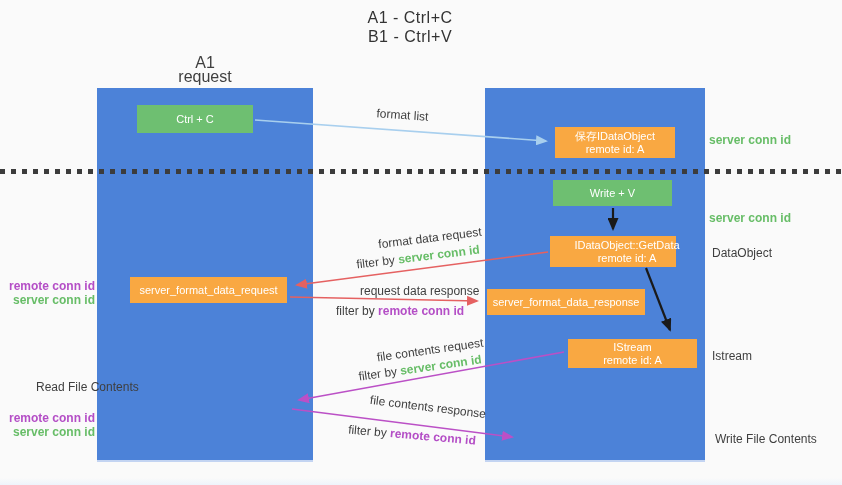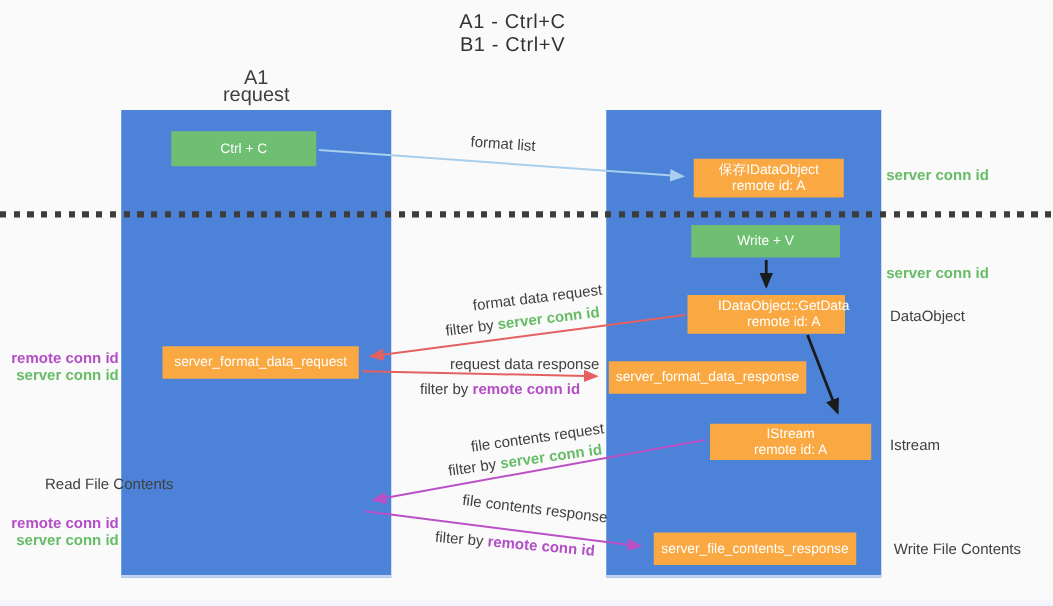--- a/index.html
+++ b/index.html
@@ -89,23 +89,20 @@
     <div>IDataObject::GetData</div>
     <div>remote id: A</div>
   </div>
   <div class="abs node orange" style="left:487px;top:289px;width:158px;height:26px;">
     <div>server_format_data_response</div>
   </div>
   <div class="abs node orange" style="left:568px;top:339px;width:129px;height:29px;">
     <div>IStream</div>
     <div>remote id: A</div>
   </div>
-  <div class="abs node orange" style="left:523px;top:426px;width:162px;height:26px;">
-    <div>server_file_contents_response</div>
-  </div>
 
   <svg class="abs overlay" width="842" height="485">
     <defs>
       <marker id="arr-lb" markerUnits="userSpaceOnUse" markerWidth="12" markerHeight="10" refX="10" refY="5" orient="auto">
           <path d="M0,0 L12,5 L0,10 Z" fill="#a8cfee"></path>
         </marker>
       <marker id="arr-bk" markerUnits="userSpaceOnUse" markerWidth="13" markerHeight="11" refX="11" refY="5.5" orient="auto">
           <path d="M0,0 L13,5.5 L0,11 Z" fill="#1a1a1a"></path>
         </marker>
       <marker id="arr-rd" markerUnits="userSpaceOnUse" markerWidth="12" markerHeight="10" refX="10" refY="5" orient="auto">

